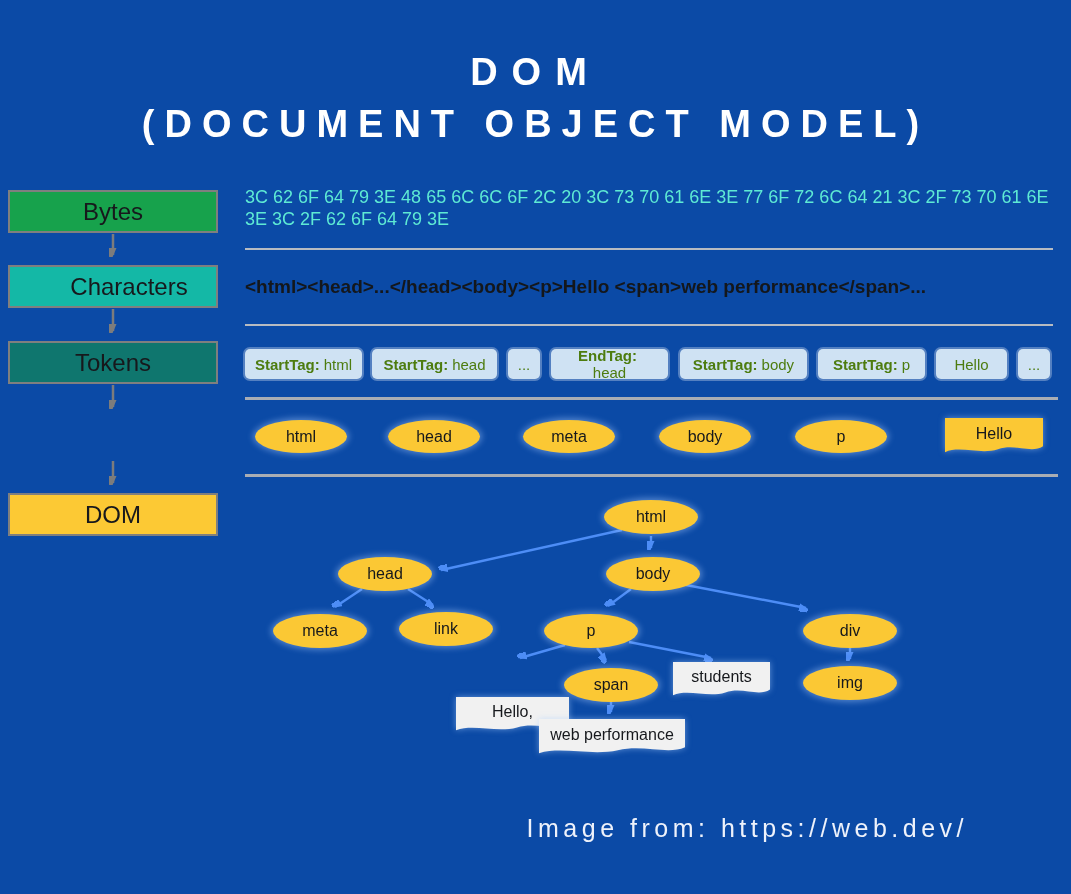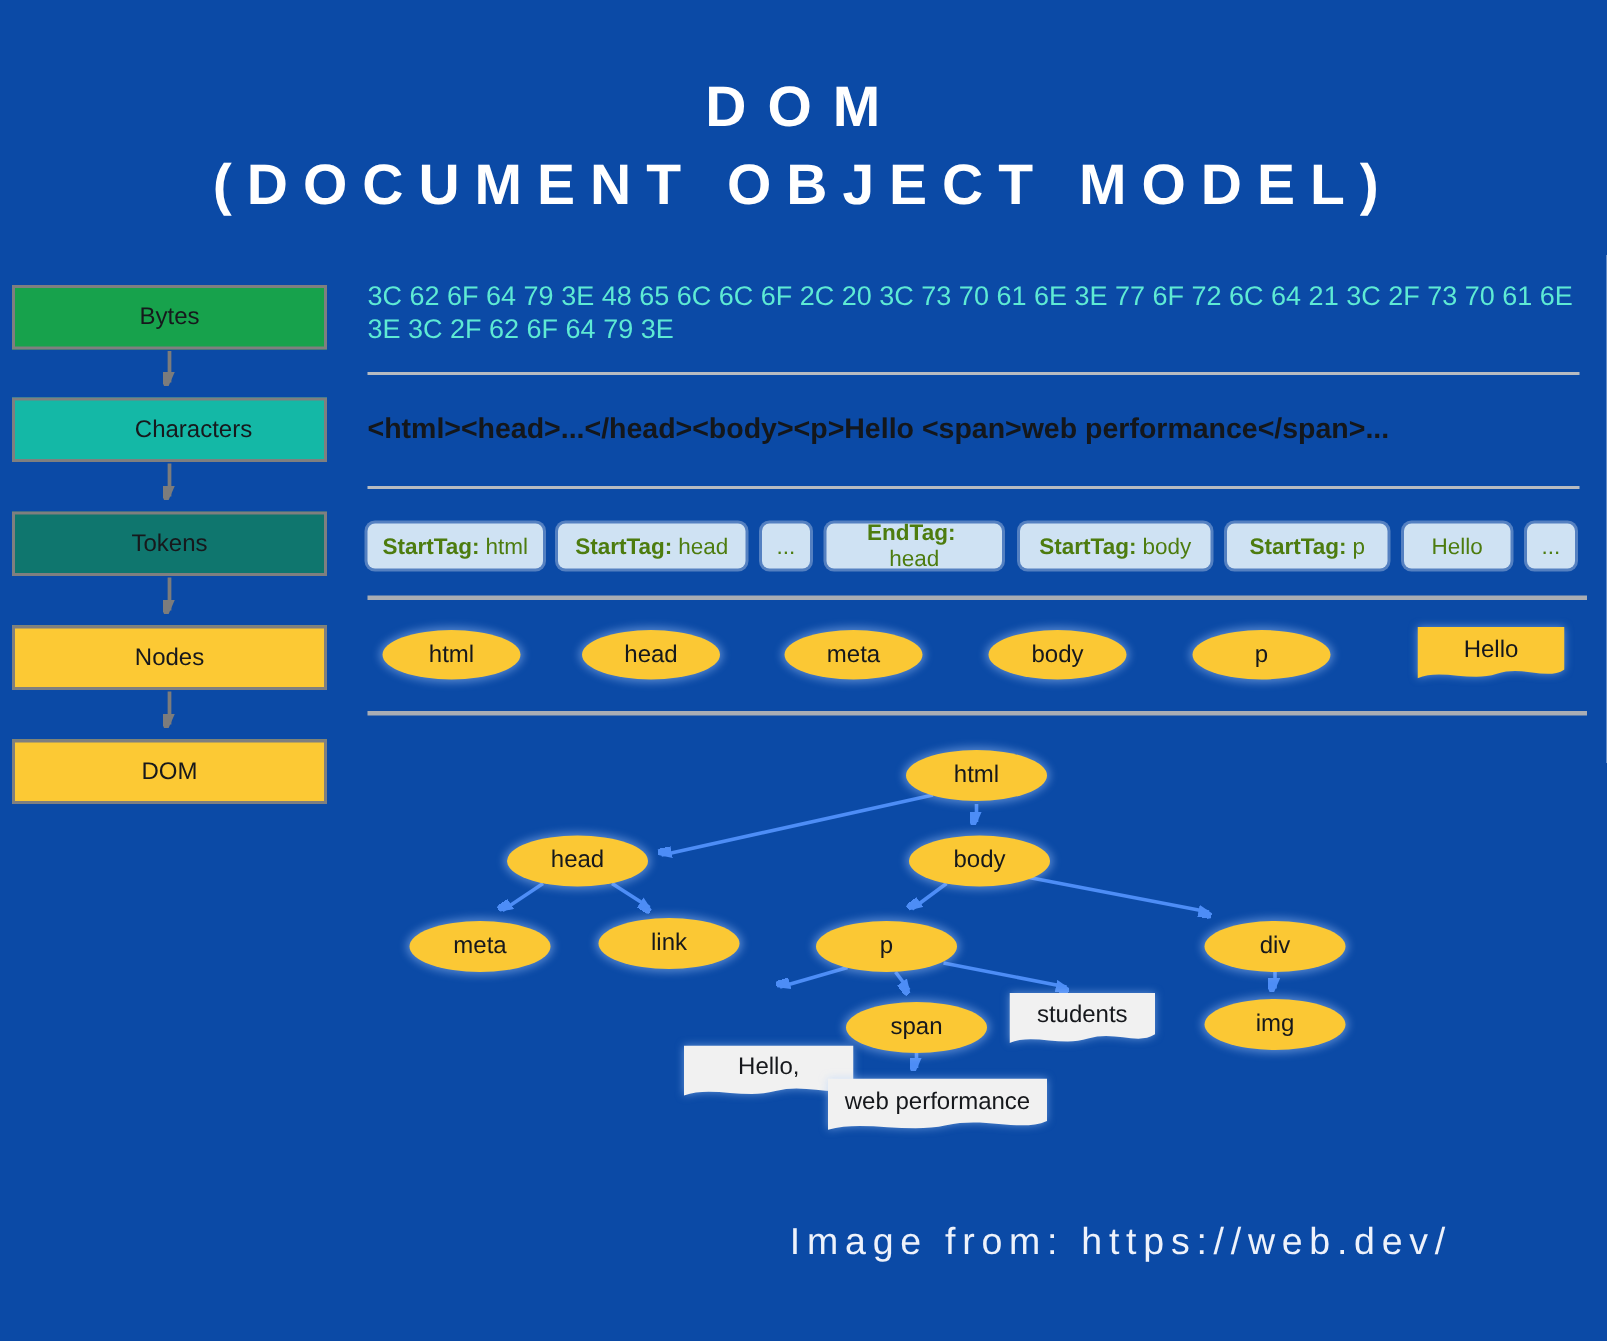--- a/index.html
+++ b/index.html
@@ -9,21 +9,21 @@
     font-family:"Liberation Sans",sans-serif;
   }
   
   #title{position:absolute;top:46px;left:0;right:0;text-align:center;color:#ffffff;
     font-weight:bold;font-size:38px;line-height:52px;}
   #title .t1{letter-spacing:14px;}
   #title .t2{letter-spacing:10px;}
   
   .stage{position:absolute;left:8px;width:210px;height:43px;border:2px solid #7f7f7f;
     box-sizing:border-box;display:flex;align-items:center;justify-content:center;
-    font-size:16px;color:#17181c;}
+    font-size:24px;color:#17181c;}
   #st0{top:190px;background:#17a24c;}
   #st1{top:265px;background:#14b8a6;padding-left:32px;}
   #st2{top:341px;background:#0f766e;}
   #st3{top:417px;background:#fcc934;}
   #st4{top:493px;background:#fcc934;}
   
   #bytes{position:absolute;left:245px;top:186px;width:815px;font-size:18px;line-height:22px;
     color:#5eead4;letter-spacing:0px;}
   #chars{position:absolute;left:245px;top:276px;width:815px;font-size:19px;font-weight:bold;color:#14171b;}
   .hr{position:absolute;background:#b7bbc1;height:2px;}
@@ -52,41 +52,40 @@
   #tr-div{left:803px;top:614px;}  #tr-span{left:564px;top:668px;} #tr-img{left:803px;top:666px;}
   
   .tn{position:absolute;}
   .tn svg{position:absolute;left:0;top:0;width:100%;height:100%;
     filter:drop-shadow(0 0 3px rgba(170,205,255,0.55));}
   .tn span{position:absolute;left:0;right:0;top:0;bottom:8px;display:flex;
     align-items:center;justify-content:center;font-size:16px;color:#16181c;}
   #tn-hellonode{left:945px;top:418px;width:98px;height:39px;}
   #tn-hello{left:456px;top:697px;width:113px;height:38px;}
   #tn-students{left:673px;top:662px;width:97px;height:38px;}
-  #tn-webperf{left:552px;top:719px;width:146px;height:39px;}
+  #tn-webperf{left:539px;top:719px;width:146px;height:39px;}
   
   #arrows{position:absolute;left:0;top:0;width:1071px;height:894px;pointer-events:none;}
   
   #attrib{position:absolute;top:814px;right:103px;color:#eef2fb;font-size:25px;
     letter-spacing:4.5px;font-weight:300;}
 </style>
 </head>
 <body>
 
 <div id="canvas">
 
   <div id="title">
     <div class="t1">DOM</div>
     <div class="t2">(DOCUMENT OBJECT MODEL)</div>
   </div>
 
   <div class="stage" id="st0">Bytes</div>
   <div class="stage" id="st1">Characters</div>
   <div class="stage" id="st2">Tokens</div>
-  <div class="stage" id="st3">Nodes</div>
   <div class="stage" id="st4">DOM</div>
 
   <div id="bytes">3C 62 6F 64 79 3E 48 65 6C 6C 6F 2C 20 3C 73 70 61 6E 3E 77 6F 72 6C 64 21 3C 2F 73 70 61 6E 3E 3C 2F 62 6F 64 79 3E</div>
   <div class="hr" id="hr1"></div>
   <div id="chars">&lt;html&gt;&lt;head&gt;...&lt;/head&gt;&lt;body&gt;&lt;p&gt;Hello &lt;span&gt;web performance&lt;/span&gt;...</div>
   <div class="hr" id="hr2"></div>
 
   <div class="tok" id="tk0">
       <b>StartTag:</b>
       <span>html</span>

